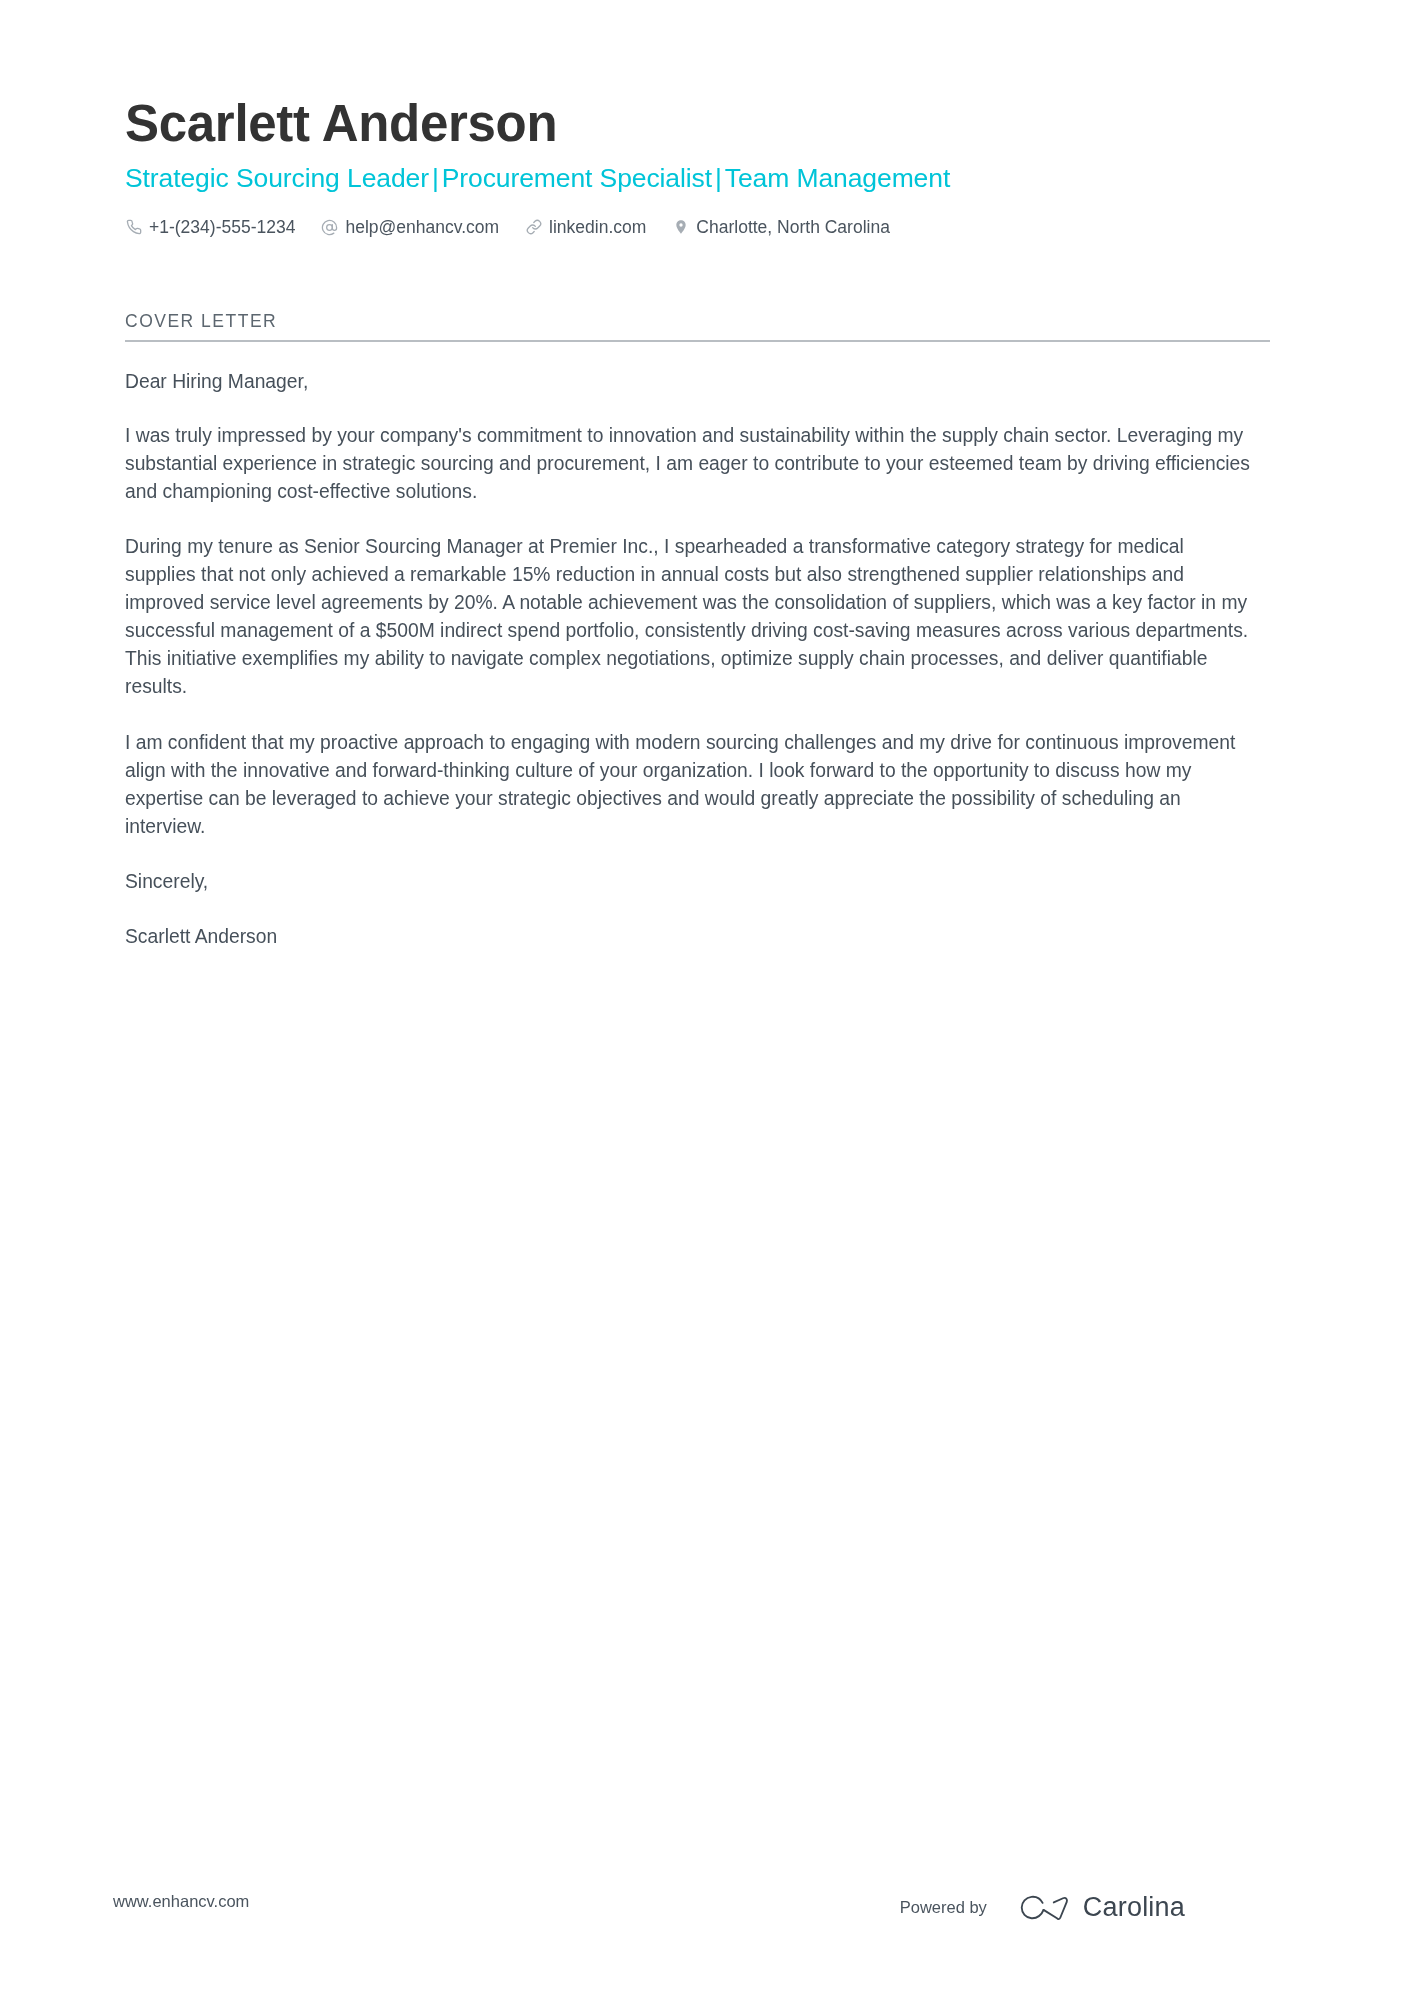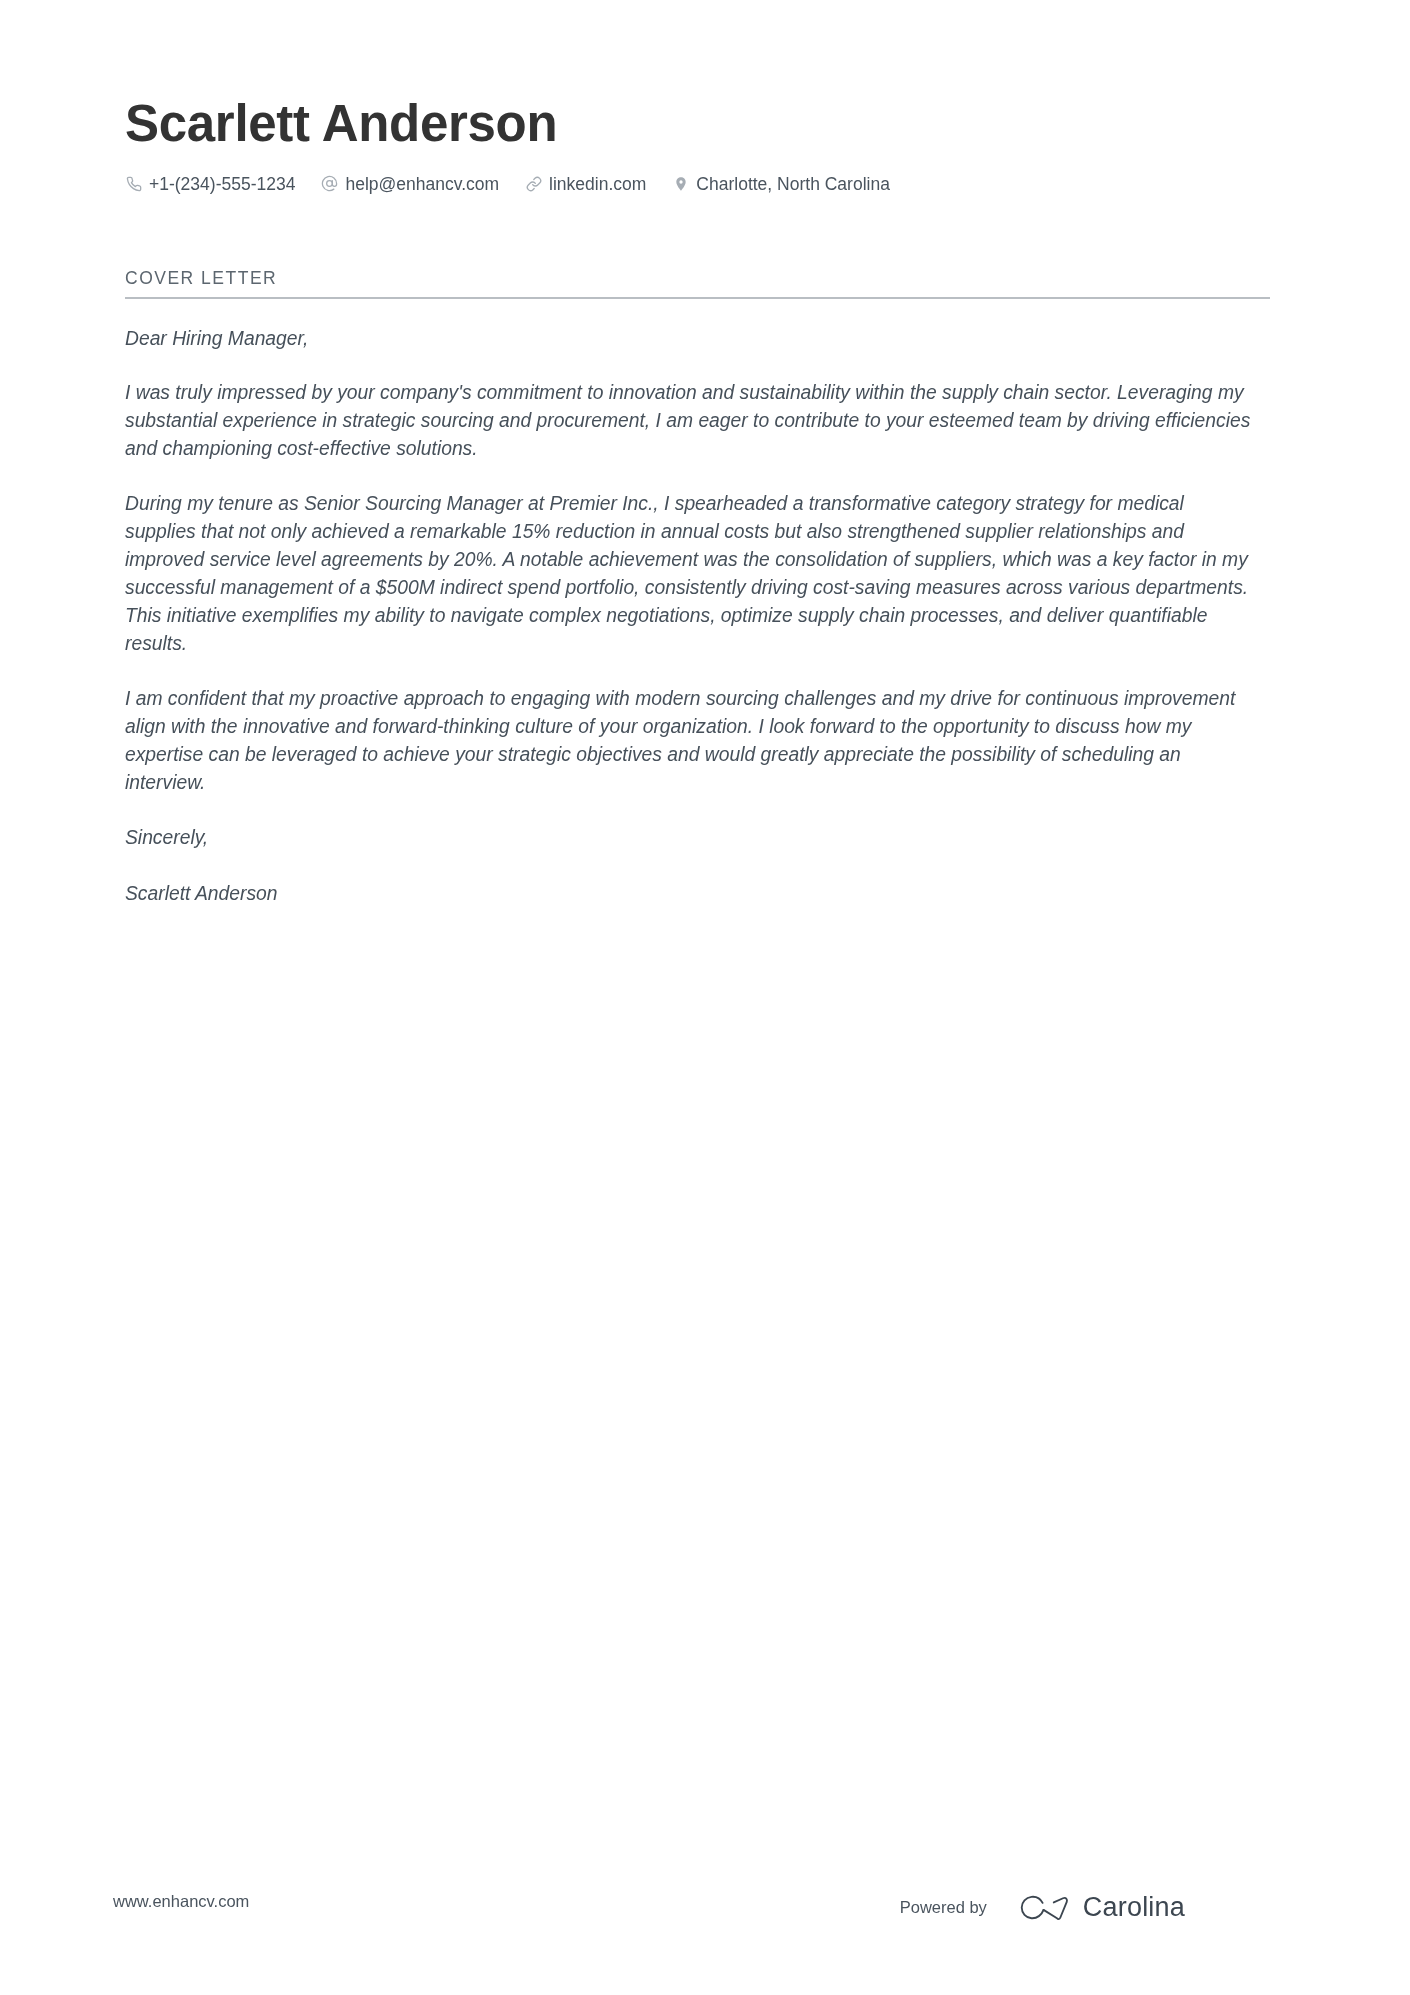--- a/index.html
+++ b/index.html
@@ -110,21 +110,20 @@
     margin-top: 8px;
     height: 2px;
     background: #b9bec3;
     width: 1145px;
   }
 
   
   .letter {
     margin-top: 26px;
     width: 1133px;
-    font-style: italic;
   }
 
   .letter p {
     font-size: 19.3px;
     line-height: 1.455;
     color: #46505a;
     margin-bottom: 27px;
     text-align: left;
   }
 
@@ -183,20 +182,23 @@
 </style>
 </head>
 <body>
 
 <div class="page">
 
   <div class="content">
 
     <div class="header">
       <div class="name">Scarlett Anderson</div>
+      <div class="headline">
+        <span>Strategic Sourcing Leader</span><span class="sep">|</span><span>Procurement Specialist</span><span class="sep">|</span><span>Team Management</span>
+      </div>
 
       <div class="contacts">
 
         <div class="contact-item">
           <span class="ci">
             <svg viewBox="0 0 24 24" width="16" height="16" fill="none" stroke="currentColor" stroke-width="2" stroke-linecap="round" stroke-linejoin="round">
               <path d="M22 16.92v3a2 2 0 0 1-2.18 2 19.8 19.8 0 0 1-8.63-3.07 19.5 19.5 0 0 1-6-6A19.8 19.8 0 0 1 2.12 4.18 2 2 0 0 1 4.11 2h3a2 2 0 0 1 2 1.72c.13.96.36 1.9.7 2.81a2 2 0 0 1-.45 2.11L8.09 9.91a16 16 0 0 0 6 6l1.27-1.27a2 2 0 0 1 2.11-.45c.9.33 1.85.57 2.81.7A2 2 0 0 1 22 16.92z"></path>
             </svg>
           </span>
           <span class="contact-text">+1-(234)-555-1234</span>

